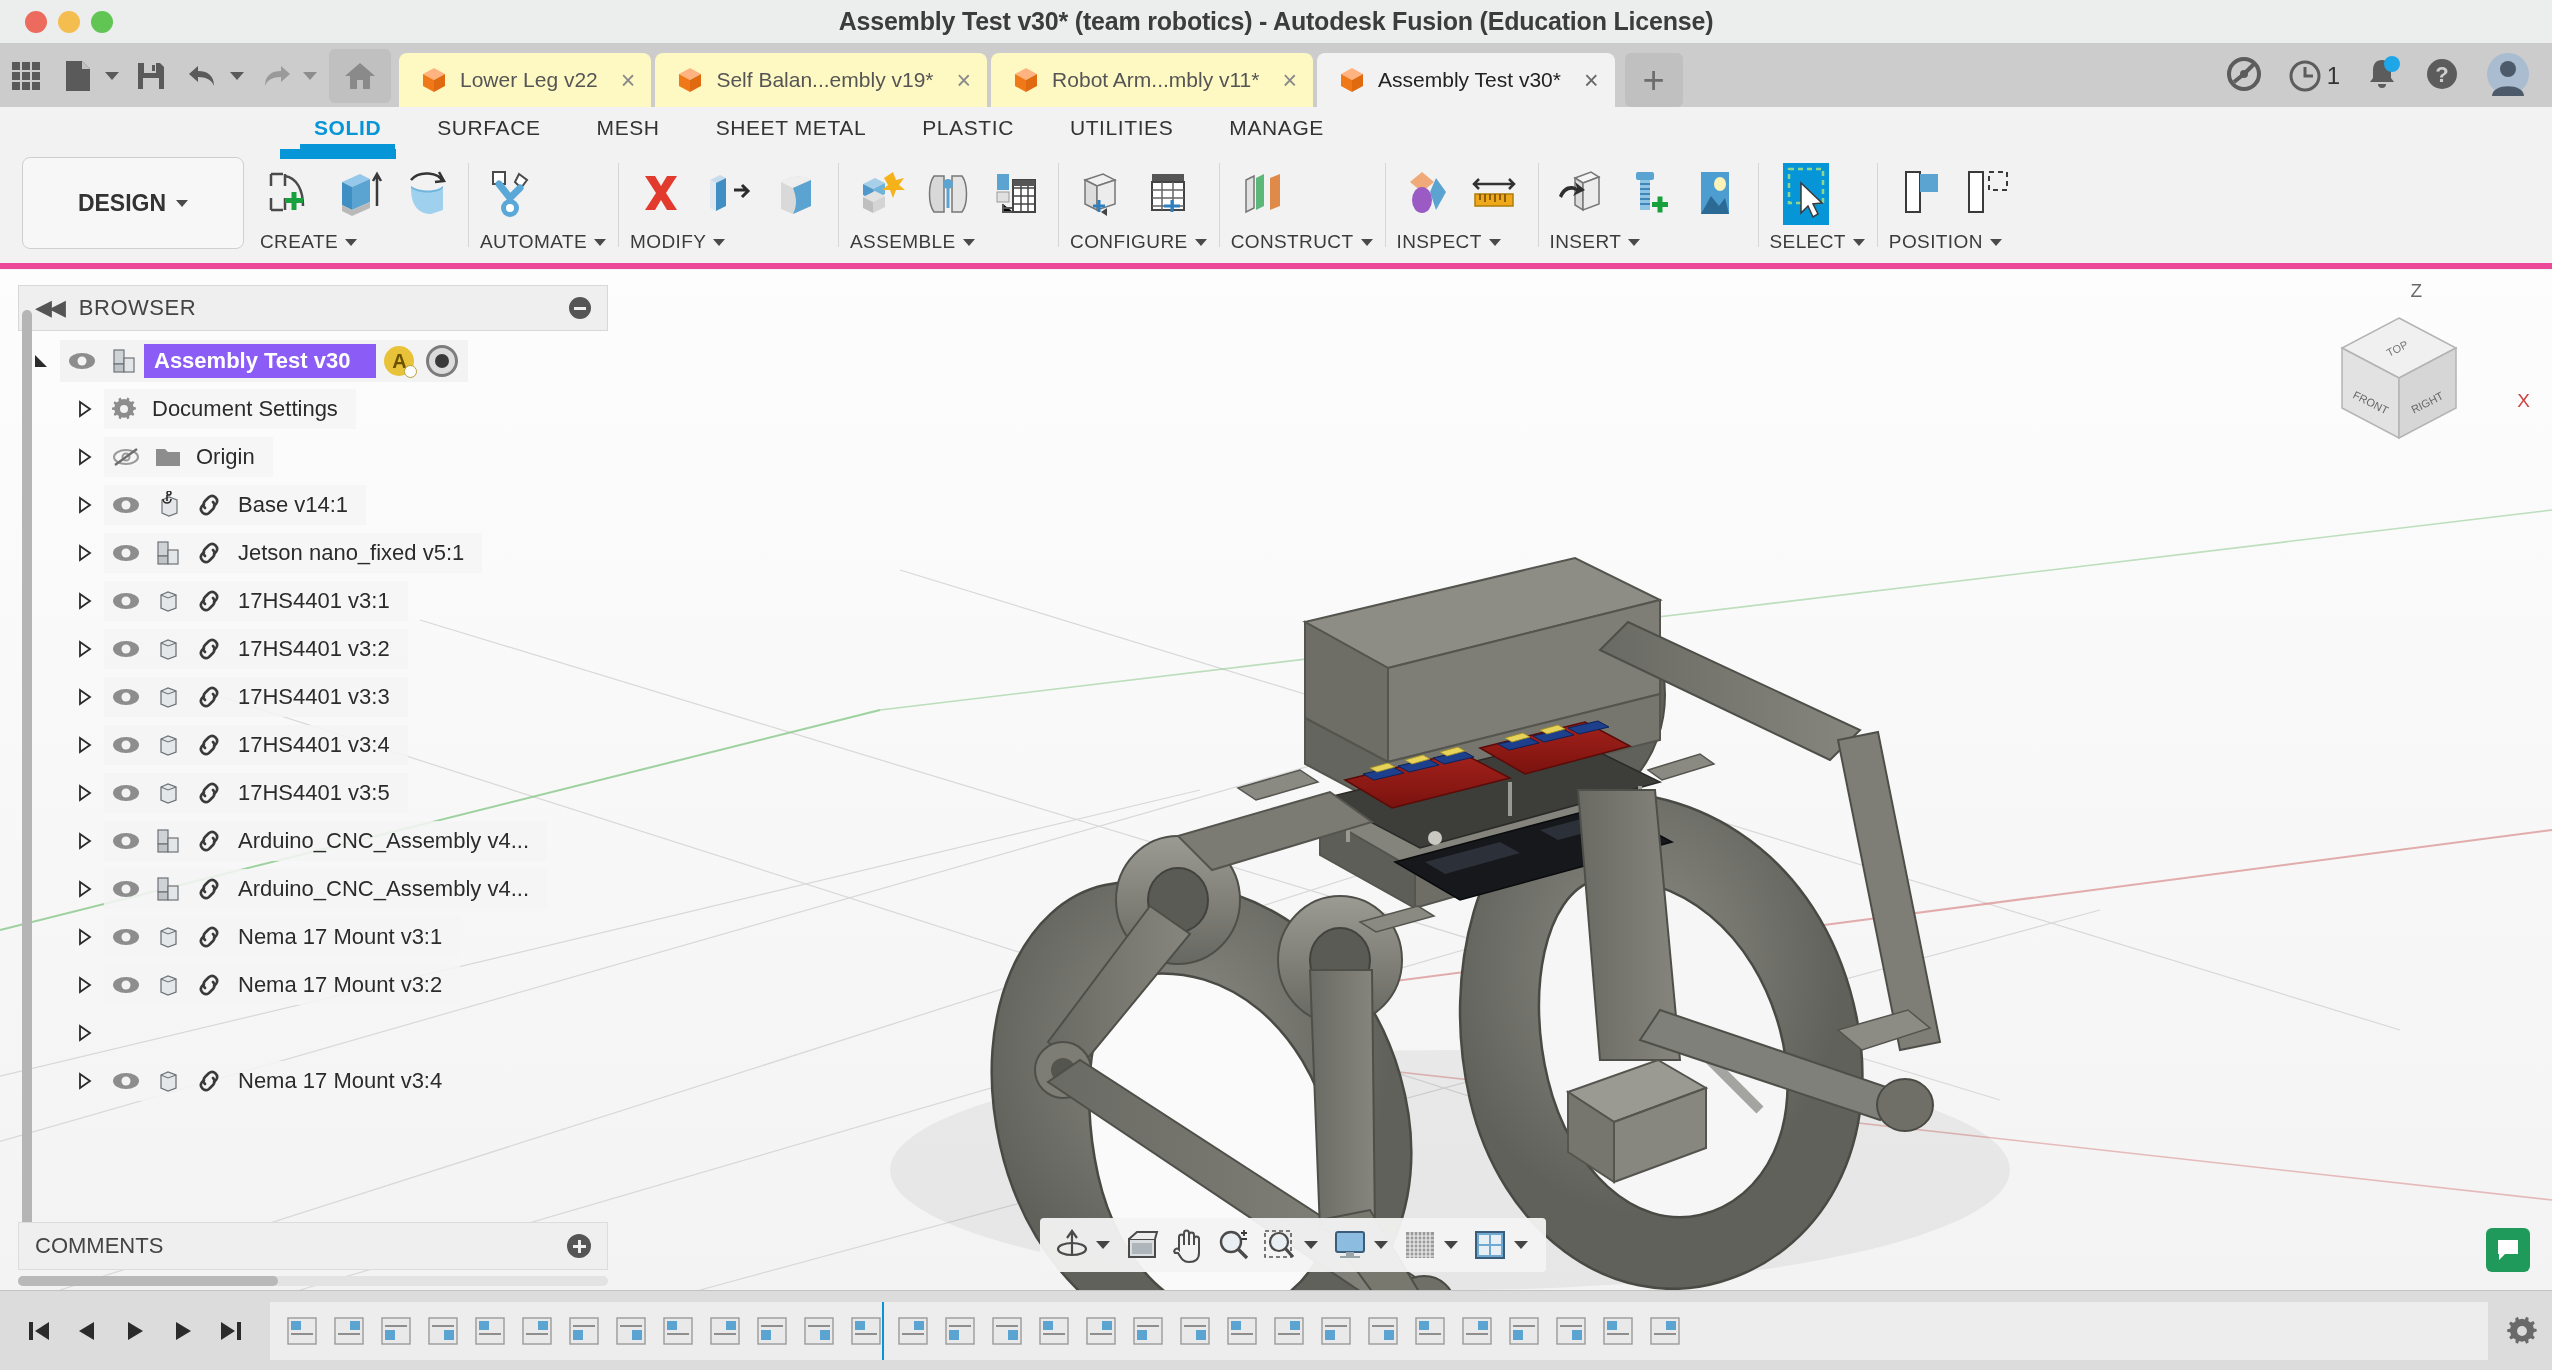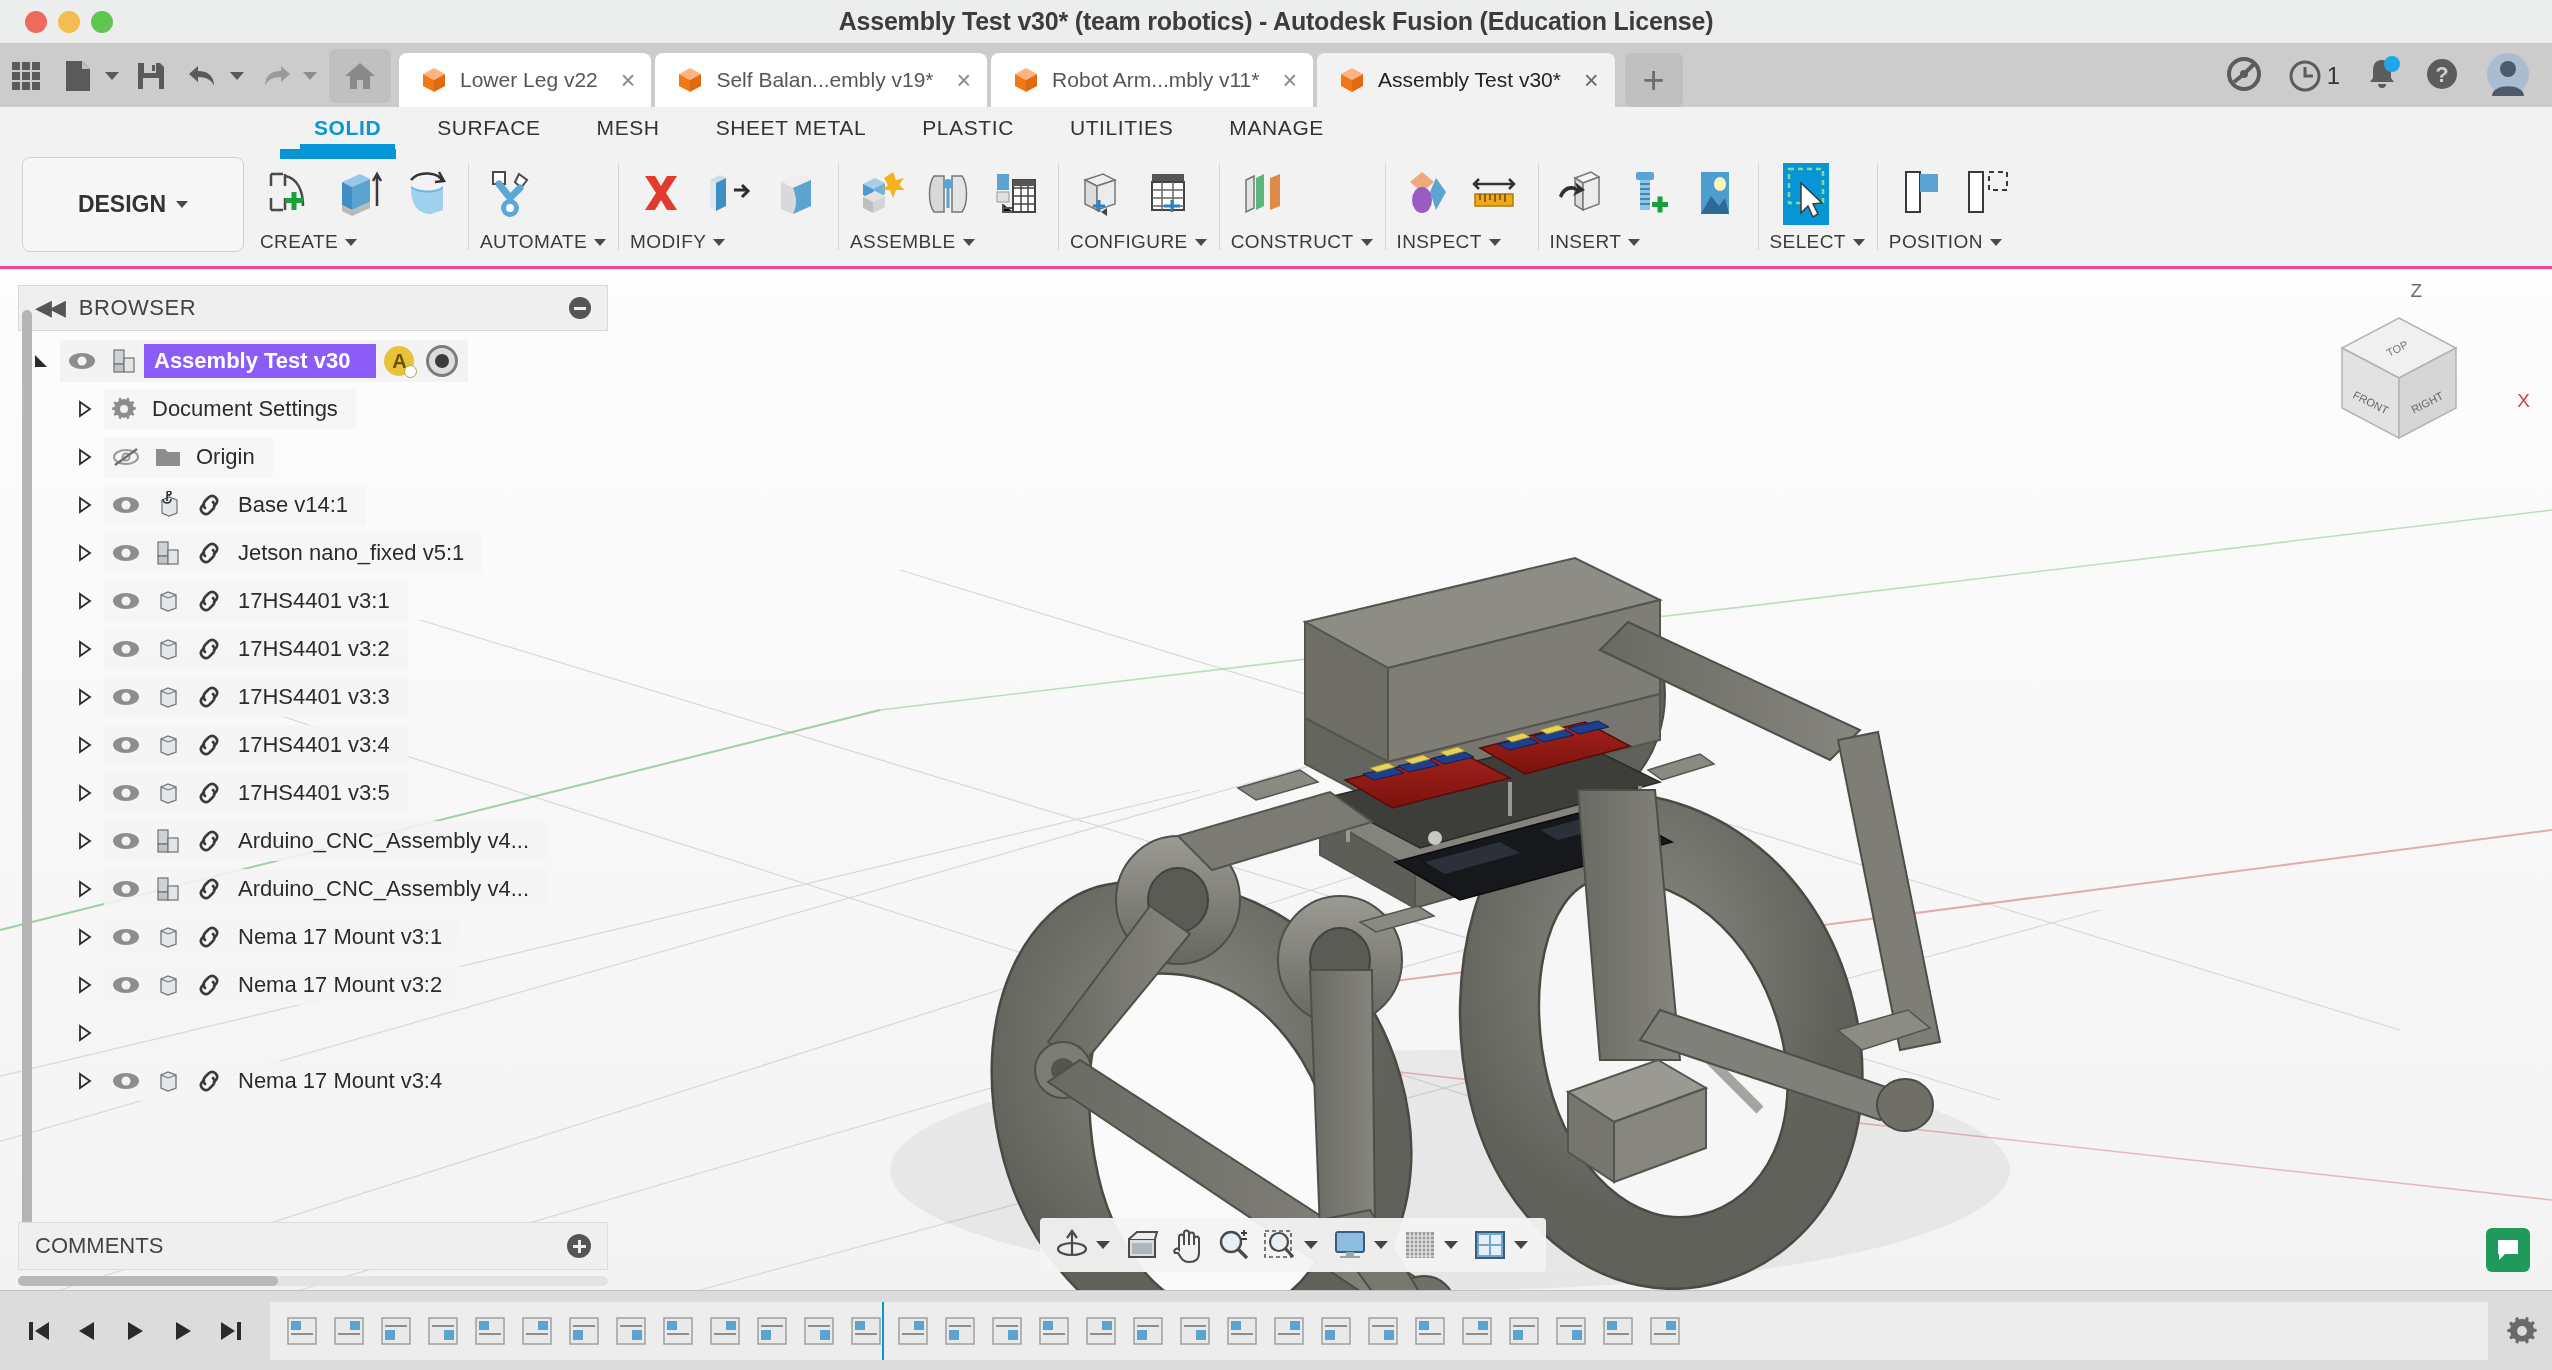--- a/index.html
+++ b/index.html
@@ -39,21 +39,21 @@
   .caret { width:0;height:0;border-left:7px solid transparent;border-right:7px solid transparent;
            border-top:8px solid #5a5a5a; margin-left:1px; margin-right:6px; }
   .home-btn {
     width:62px; height:54px; background:#c0c0c0; border-radius:6px;
     display:flex;align-items:center;justify-content:center; margin-left:6px;
   }
   .doctabs { display:flex; align-items:flex-end; height:63px; margin-left:8px; }
   .dtab {
     height:54px; display:flex; align-items:center; gap:13px;
     padding:0 16px 0 22px; margin-right:4px;
-    background:#ffffff; border-radius:8px 8px 0 0;
+    background:#fef9c3; border-radius:8px 8px 0 0;
     font-size:21px; color:#555; white-space:nowrap; cursor:pointer;
     align-self:flex-end;
   }
   .dtab.active { background:#f2f2f2; color:#222; }
   .dtab .x { font-size:25px; color:#8a8a8a; margin-left:10px; line-height:1; }
   .dtab.active .x { color:#6a6a6a; }
   .cube-ico { width:26px;height:26px; flex:0 0 26px; }
   .plus-tab {
     width:58px; height:54px; background:#c0c0c0; border-radius:6px;
     display:flex;align-items:center;justify-content:center; margin-left:6px;
@@ -71,21 +71,21 @@
     font-size:21px; color:#333; letter-spacing:0.6px; padding:0 28px;
     height:42px; display:flex; align-items:center; cursor:pointer; position:relative;
   }
   .rtab.active { color:#0696d7; font-weight:bold; }
   .rtab.active:after {
     content:''; position:absolute; left:14px; right:14px; bottom:0; height:5px; background:#0696d7;
   }
 
   .ribbon {
     position:absolute; top:149px; left:0; width:2552px; height:120px;
-    background:#f2f2f2; border-bottom:3px solid #ec4899; display:flex; align-items:stretch;
+    background:#f2f2f2; border-bottom:6px solid #ec4899; display:flex; align-items:stretch;
   }
   .design-box {
     width:222px; margin:8px 10px 14px 22px; border:1px solid #cfcfcf; border-radius:8px;
     background:#f7f7f7; display:flex; align-items:center; justify-content:center;
     font-size:23px; color:#333; font-weight:bold; gap:10px; cursor:pointer;
   }
   .panel { display:flex; flex-direction:column; align-items:flex-start; justify-content:flex-start;
            padding:4px 12px 0; position:relative; }
   .panel + .panel:before {
     content:''; position:absolute; left:0; top:14px; bottom:16px; width:1px; background:#d6d6d6;

